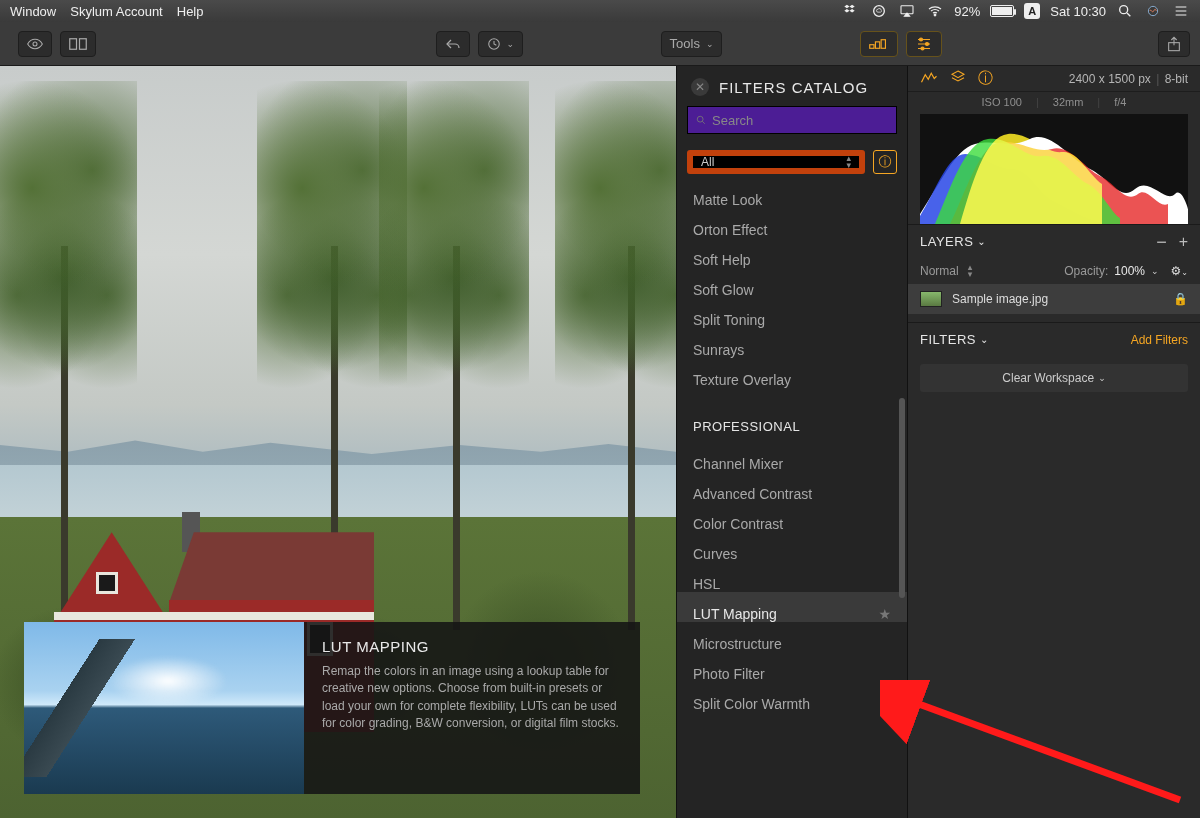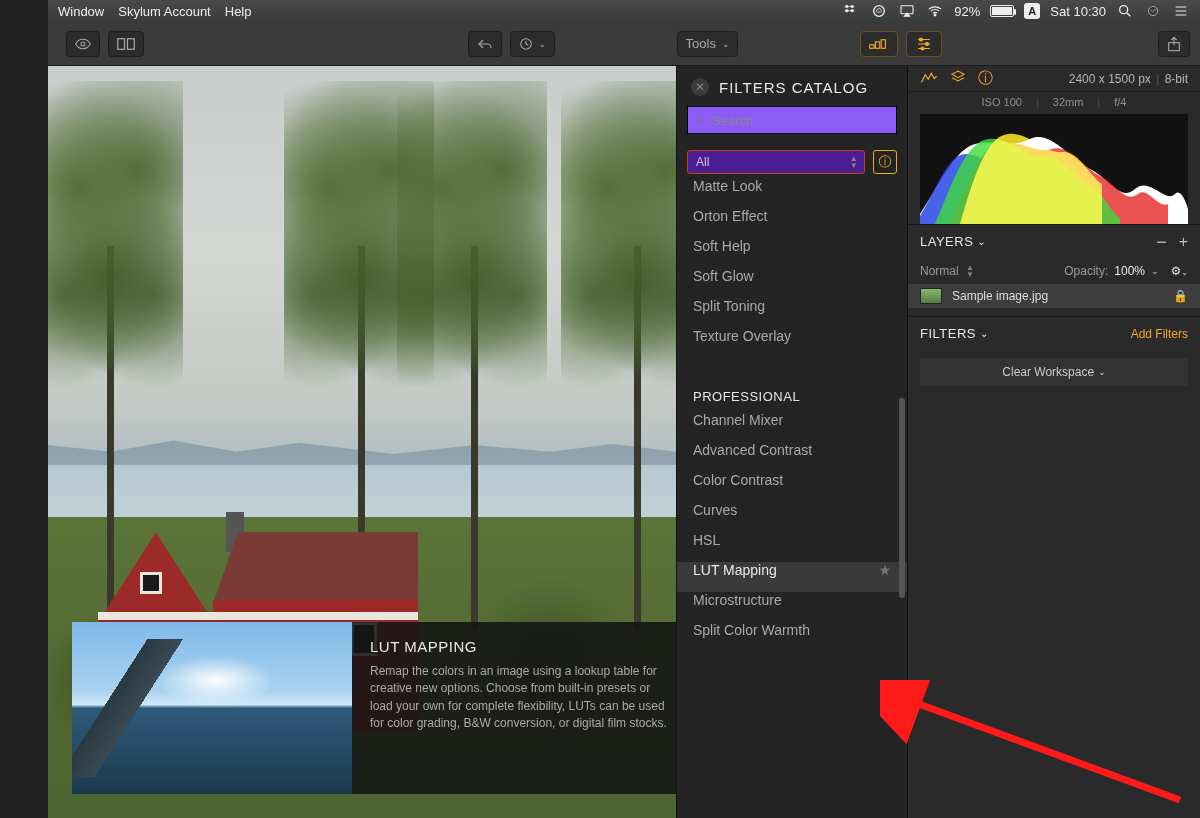--- a/index.html
+++ b/index.html
@@ -1,17 +1,17 @@
 <!DOCTYPE html>
 <html><head>
 <meta charset="utf-8">
 <style>
   * { box-sizing: border-box; margin: 0; padding: 0; font-family: -apple-system, "Helvetica Neue", Arial, sans-serif; font-weight: 400; }
   body { background: #111; color: #ccc; user-select: none; overflow: hidden; }
-  #app { width: 1200px; height: 818px; position: relative; background: #222; padding-left: 48px; }
+  #app { width: 1200px; height: 818px; position: relative; background: #222; }
 
   
   .menubar { height: 22px; background: linear-gradient(#4a4a4a,#3a3a3a); display:flex; align-items:center; padding:0 10px; color:#eee; font-size:13px; justify-content:space-between; }
   .menubar .left, .menubar .right { display:flex; align-items:center; gap:14px; }
   .menubar .right { gap:10px; }
   .menubar .icon { display:inline-flex; align-items:center; justify-content:center; width:18px; height:18px; }
   .menubar .battery { width:24px; height:12px; border:1px solid #eee; border-radius:2px; position:relative; }
   .menubar .battery::after { content:""; position:absolute; right:-3px; top:3px; width:2px; height:6px; background:#eee; border-radius:1px; }
   .menubar .battery .fill { position:absolute; left:1px; top:1px; bottom:1px; width:90%; background:#eee; }
   .menubar .abox { width:16px; height:16px; background:#eee; color:#222; font-size:11px; font-weight:700; border-radius:3px; display:flex; align-items:center; justify-content:center; }
@@ -67,50 +67,50 @@
   .tooltip .thumb::before{content:"";position:absolute;top:20%;left:30%;width:120px;height:50px;background:radial-gradient(ellipse,#fff 0%,rgba(255,255,255,0) 70%);filter:blur(2px);}
   .tooltip .thumb::after{content:"";position:absolute;left:-10%;top:10%;width:55%;height:80%;background:linear-gradient(100deg,transparent 40%,#2a3a42 40%,#3a4a52 60%,transparent 60%);transform:skewX(-25deg);}
   .tooltip .text{flex:1;padding:16px 18px;}
   .tooltip .text h3{color:#e9e9e9;font-size:15px;letter-spacing:.5px;margin-bottom:8px;}
   .tooltip .text p{color:#a9a9a9;font-size:12px;line-height:1.45;}
 
   
   .cat-head{display:flex;align-items:center;gap:10px;padding:12px 14px 10px;}
   .cat-close{width:18px;height:18px;border-radius:50%;background:#3a3a3a;color:#888;font-size:12px;display:flex;align-items:center;justify-content:center;}
   .cat-title{color:#e8e8e8;font-size:15px;letter-spacing:1px;}
-  .cat-search{margin:0 10px 10px;height:28px;background:#8b5cf6;border:1px solid #000;display:flex;align-items:center;padding:0 8px;gap:6px;}
+  .cat-search{margin:0 10px 10px;height:28px;background:#4c1d95;border:1px solid #000;display:flex;align-items:center;padding:0 8px;gap:6px;}
   .cat-search input{flex:1;background:transparent;border:0;outline:0;color:#ddd;font-size:13px;}
   .cat-search input::placeholder{color:#888;}
   .cat-filterrow{display:flex;align-items:center;gap:8px;margin:6px 10px 4px;}
-  .cat-select{flex:1;height:24px;background:#4c1d95;border:1px solid #c2410c;border-radius:3px;color:#ccc;font-size:12px;display:flex;align-items:center;justify-content:space-between;padding:0 8px;}
+  .cat-select{flex:1;height:24px;background:#000000;border:6px solid #c2410c;border-radius:3px;color:#ccc;font-size:12px;display:flex;align-items:center;justify-content:space-between;padding:0 8px;}
   .cat-info{width:24px;height:24px;border:1px solid #f5a623;border-radius:3px;color:#f5a623;display:flex;align-items:center;justify-content:center;font-size:13px;}
   .cat-list{flex:1;overflow:hidden;position:relative;}
   .cat-scroll{position:absolute;right:2px;top:0;bottom:0;width:6px;}
   .cat-scroll .thumb{position:absolute;right:0;width:6px;background:#555;border-radius:3px;}
-  .cat-item{height:30px;display:flex;align-items:flex-start;padding:0 16px;color:#a9a9a9;font-size:14px;justify-content:space-between;}
+  .cat-item{height:30px;display:flex;align-items:flex-end;padding:0 16px;color:#a9a9a9;font-size:14px;justify-content:space-between;}
   .cat-item.selected{background:#3a3a3a;color:#e8e8e8;}
   .cat-section{height:32px;display:flex;align-items:center;padding:0 16px;color:#e5e5e5;font-size:13px;letter-spacing:.5px;margin-top:22px;}
   .cat-item .star{color:#777;font-size:14px;}
 
   
   .rp-top{height:26px;display:flex;align-items:center;padding:0 12px;gap:12px;border-bottom:1px solid #1d1d1d;justify-content:space-between;}
   .rp-top .icons{display:flex;gap:12px;align-items:center;}
   .rp-top .dim{color:#b5b5b5;font-size:12px;}
   .rp-top .sep{color:#555;margin:0 2px;}
   .rp-meta{height:20px;display:flex;justify-content:center;gap:14px;color:#8f8f8f;font-size:11px;align-items:center;}
   .rp-meta .sep{color:#444;}
   .histo{height:110px;margin:2px 12px 0;position:relative;background:#111;overflow:hidden;}
   .histo svg{width:100%;height:100%;}
   .panel-head{height:34px;display:flex;align-items:center;justify-content:space-between;padding:0 12px;color:#e5e5e5;font-size:13px;border-top:1px solid #1a1a1a;}
   .panel-head .title{letter-spacing:.5px;display:flex;align-items:center;gap:4px;}
   .panel-head .acts{display:flex;align-items:center;gap:12px;color:#bbb;}
   .layer-row{height:26px;display:flex;align-items:center;justify-content:space-between;padding:0 12px;color:#9a9a9a;font-size:12px;}
   .layer-row .left{display:flex;align-items:center;gap:6px;}
   .ud{font-size:9px;line-height:7px;display:inline-flex;flex-direction:column;color:#888;margin-left:3px;}
-  .layer-item{height:24px;background:#3d3d3d;margin:0 0 0 0;display:flex;align-items:center;padding:0 12px;color:#ddd;font-size:12px;gap:10px;justify-content:space-between;}
+  .layer-item{height:30px;background:#3d3d3d;margin:0 0 0 0;display:flex;align-items:center;padding:0 12px;color:#ddd;font-size:12px;gap:10px;justify-content:space-between;}
   .layer-thumb{width:22px;height:16px;background:linear-gradient(#87b86c,#5a7a42);border:1px solid #222;}
   .lock{color:#999;font-size:12px;}
   .addfilters{color:#f5a623;font-size:12px;}
   .clearws{height:28px;margin:8px 12px 0;background:#333;border-radius:3px;display:flex;align-items:center;justify-content:center;color:#ccc;font-size:12px;gap:4px;}
 
   
   .arrow{position:absolute;pointer-events:none;}
 
   .sicon{width:16px;height:16px;}
 </style>
@@ -323,20 +323,23 @@
           <div class="cat-item">
             <span>Soft Help</span>
           </div>
           <div class="cat-item">
             <span>Soft Glow</span>
           </div>
           <div class="cat-item">
             <span>Split Toning</span>
           </div>
           <div class="cat-item">
+            <span>Sunrays</span>
+          </div>
+          <div class="cat-item">
             <span>Texture Overlay</span>
           </div>
           <div class="cat-section">PROFESSIONAL</div>
           <div class="cat-item">
             <span>Channel Mixer</span>
           </div>
           <div class="cat-item">
             <span>Advanced Contrast</span>
           </div>
           <div class="cat-item">
@@ -347,20 +350,23 @@
           </div>
           <div class="cat-item">
             <span>HSL</span>
           </div>
           <div class="cat-item selected">
             <span>LUT Mapping</span>
             <span class="star">★</span>
           </div>
           <div class="cat-item">
             <span>Microstructure</span>
+          </div>
+          <div class="cat-item">
+            <span>Photo Filter</span>
           </div>
           <div class="cat-item">
             <span>Split Color Warmth</span>
           </div>
         </div>
     </div>
 
     <div class="rightpanel">
       <div class="rp-top">
         <div class="icons">

